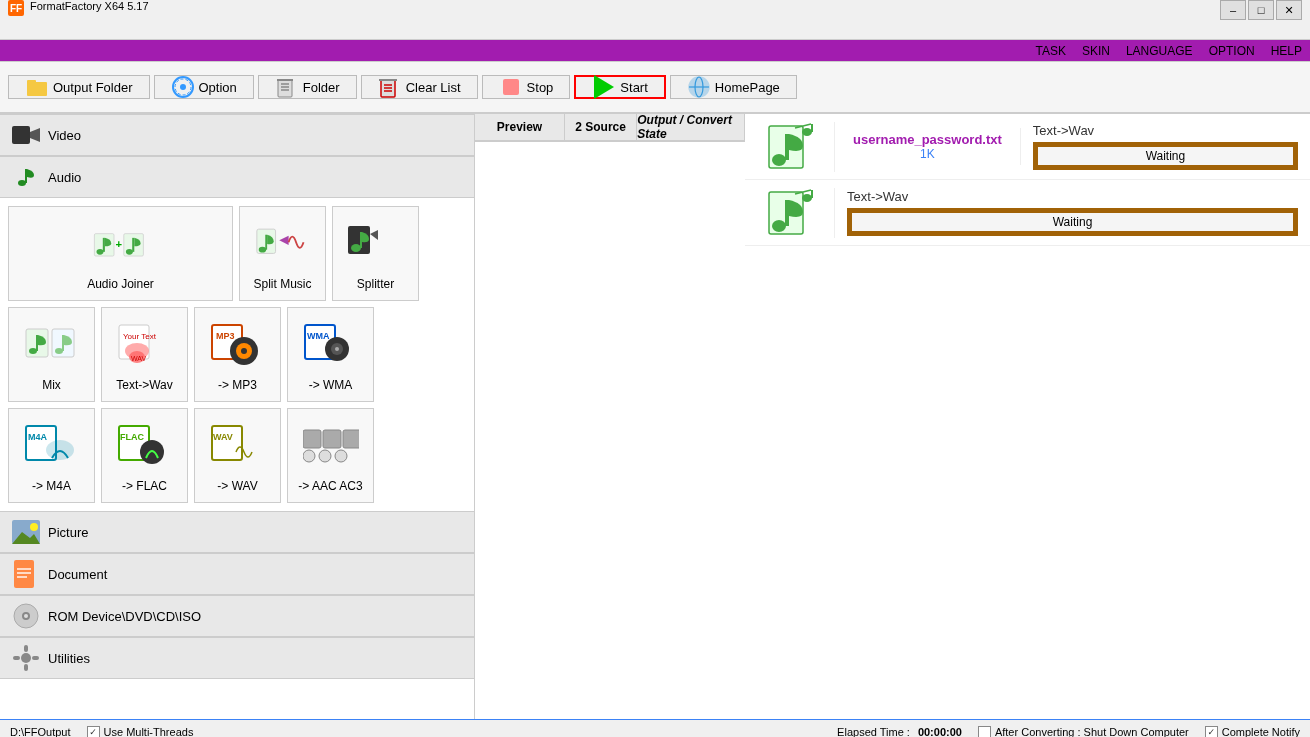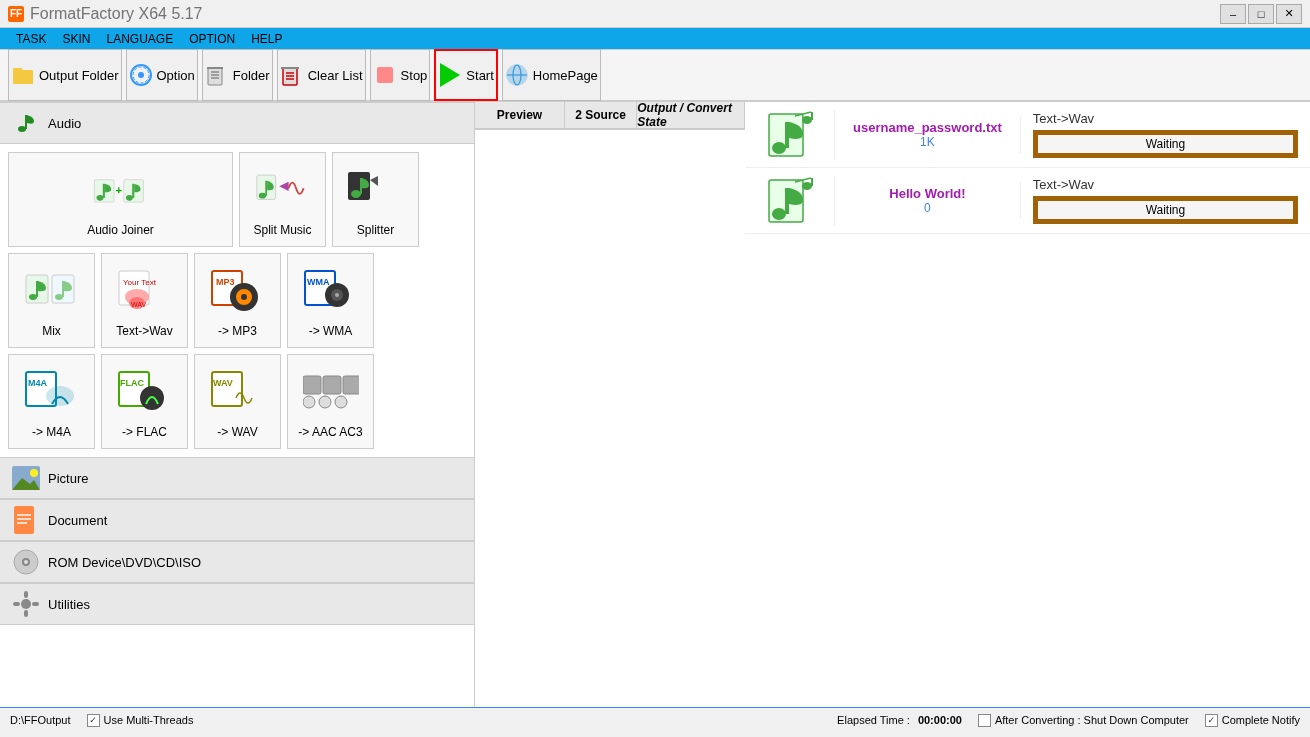--- a/index.html
+++ b/index.html
@@ -1,61 +1,62 @@
 <!DOCTYPE html>
 <html><head>
   <meta charset="utf-8">
   <style>
     * { margin: 0; padding: 0; box-sizing: border-box; }
     body { font-family: 'Segoe UI', Tahoma, sans-serif; font-size: 12px; background: #f0f0f0; width: 1310px; height: 737px; overflow: hidden; user-select: none; }
 
     
     .title-bar {
       background: #f0f0f0;
-      height: 28px;
-      display: flex;
-      align-items: center;
+      height: 40px;
+      display: flex;
+      align-items: flex-start;
       padding: 0 8px;
       border-bottom: 1px solid #ccc;
     }
     .title-bar-icon { width: 16px; height: 16px; background: #ff6600; border-radius: 2px; margin-right: 6px; display: flex; align-items: center; justify-content: center; font-size: 10px; color: white; font-weight: bold; }
-    .title-bar-text { font-size: 16px; color: #737373; flex: 1; }
+    .title-bar-text { font-size: 11px; color: #000000; flex: 1; }
     .title-bar-controls { display: flex; gap: 2px; }
     .title-btn { width: 26px; height: 20px; background: #e0e0e0; border: 1px solid #aaa; display: flex; align-items: center; justify-content: center; font-size: 11px; cursor: pointer; }
 
     
     .menu-bar {
-      background: #0ea5e9;
+      background: #a21caf;
       height: 22px;
       display: flex;
       align-items: center;
-      padding: 0 8px;
+      padding: 0 0;
       border-bottom: 1px solid #ccc;
+      justify-content: flex-end;
     }
     .menu-item { padding: 2px 8px; font-size: 12px; cursor: pointer; }
 
     
     .toolbar {
       background: #f5f5f5;
       height: 52px;
       display: flex;
       align-items: center;
       padding: 0 8px;
       gap: 4px;
       border-bottom: 2px solid #ccc;
     }
     .toolbar-btn {
       display: flex;
       align-items: center;
       gap: 4px;
-      padding: 4px 2px;
+      padding: 4px 16px;
       background: #f0f0f0;
       border: 1px solid #bbb;
       cursor: pointer;
-      height: 52px;
+      height: 24px;
       font-size: 13px;
       min-width: 60px;
     }
     .toolbar-btn-icon { width: 24px; height: 24px; display: flex; align-items: center; justify-content: center; }
 
     .start-btn {
       border: 2px solid red;
       background: #f0f0f0;
     }
     .play-triangle {
@@ -305,20 +306,29 @@
       </svg>
     </div>
     <span>HomePage</span>
   </button>
 </div>
 
 <div class="main-content">
 
   <div class="sidebar">
 
+    <div class="sidebar-section-header">
+      <div class="section-icon">
+        <svg width="28" height="22" viewBox="0 0 28 22">
+            <rect x="0" y="2" width="18" height="18" rx="2" fill="#333"></rect>
+            <polygon points="18,8 28,4 28,18 18,14" fill="#555"></polygon>
+          </svg>
+      </div>
+      <span>Video</span>
+    </div>
 
     <div class="sidebar-section-header">
       <div class="section-icon">
         <svg width="24" height="24" viewBox="0 0 24 24">
           <ellipse cx="8" cy="18" rx="4" ry="3" fill="#228b22"></ellipse>
           <rect x="11" y="4" width="2" height="14" fill="#228b22"></rect>
           <path d="M13 4 Q20 6 20 10 Q20 14 13 12" fill="#228b22"></path>
         </svg>
       </div>
       <span>Audio</span>
@@ -570,24 +580,20 @@
           <svg width="50" height="50" viewBox="0 0 50 50">
             <rect x="4" y="4" width="34" height="42" rx="2" fill="#e8ffe8" stroke="#44aa44" stroke-width="1.5"></rect>
             <ellipse cx="14" cy="38" rx="7" ry="6" fill="#44aa44"></ellipse>
             <rect x="20" y="12" width="4" height="26" fill="#44aa44"></rect>
             <path d="M24 12 Q38 15 38 24 Q38 31 24 28" fill="#44aa44"></path>
             <line x1="30" y1="6" x2="46" y2="2" stroke="#44aa44" stroke-width="1.5"></line>
             <ellipse cx="42" cy="10" rx="5" ry="4" fill="#44aa44"></ellipse>
             <rect x="46" y="2" width="2" height="8" fill="#44aa44"></rect>
           </svg>
         </div>
-        <div class="cell-source">
-          <span class="file-name">Hello World!</span>
-          <span class="file-size">0</span>
-        </div>
         <div class="cell-output">
           <span class="convert-type">Text-&gt;Wav</span>
           <div class="waiting-box">Waiting</div>
         </div>
       </div>
 
     </div>
   </div>
 </div>
 

